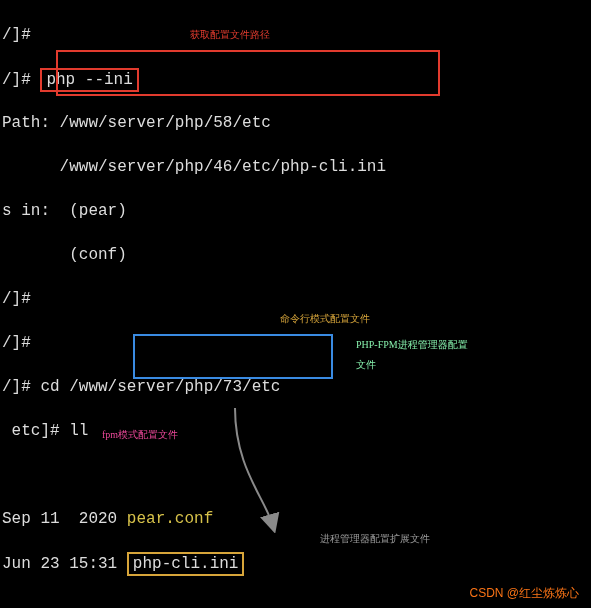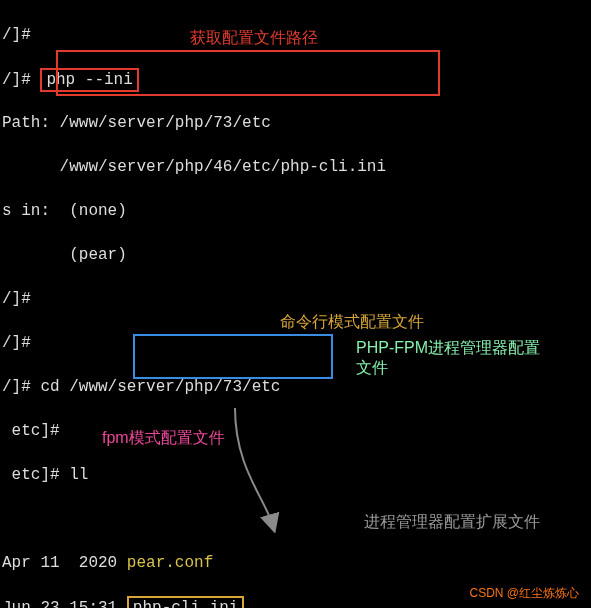--- a/index.html
+++ b/index.html
@@ -38,21 +38,21 @@
   
   .fpmbox {
     position: absolute;
     left: 133px; top: 334px;
     width: 200px; height: 45px;
     border: 2px solid #3a8be2;
     pointer-events: none;
   }
 
   
-  .anno { position: absolute; font-family: Liberation Sans, sans-serif; font-size: 16px; }
+  .anno { position: absolute; font-family: Liberation Serif, serif; font-size: 10px; }
   .a-red    { color: #e23b2e; }
   .a-orange { color: #d7a53a; text-align: center; }
   .a-blue   { color: #86efac; }
   .a-green  { color: #ec4899; }
   .a-gray   { color: #9a9a9a; }
 
   
   .arrow {
     position: absolute;
     left: 225px; top: 408px;
@@ -67,31 +67,30 @@
     font-family: sans-serif;
     font-size: 12px;
   }
 </style>
 </head>
 <body>
 
 <div class="term">
 <span class="ln">/]#</span>
 <span class="ln"><span>/]# </span><span class="box b-red">php --ini</span></span>
-<span class="ln"><span>Path: </span><span>/www/server/php/73/etc</span></span>
+<span class="ln"><span>Path: </span><span>/www/server/php/58/etc</span></span>
 <span class="ln"><span>      </span><span>/www/server/php/46/etc/php-cli.ini</span></span>
-<span class="ln">s in:  (none)</span>
-<span class="ln">       (pear)</span>
+<span class="ln">s in:  (pear)</span>
+<span class="ln">       (conf)</span>
 <span class="ln">/]#</span>
 <span class="ln">/]#</span>
 <span class="ln">/]# cd /www/server/php/73/etc</span>
-<span class="ln"> etc]#</span>
 <span class="ln"> etc]# ll</span>
 <span class="ln"></span>
-<span class="ln"><span>Apr 11  2020 </span><span class="yellow">pear.conf</span></span>
+<span class="ln"><span>Sep 11  2020 </span><span class="yellow">pear.conf</span></span>
 <span class="ln"><span>Jun 23 15:31 </span><span class="box b-orange">php-cli.ini</span></span>
 
 
 
 
 
 
 
 
 
@@ -100,21 +99,21 @@
 </div>
 
 <div class="pathbox"></div>
 <div class="fpmbox"></div>
 
 <div class="anno a-red" style="left:190px; top:28px;">获取配置文件路径</div>
 <div class="anno a-orange" style="left:280px; top:312px;">命令行模式配置文件</div>
 <div class="anno a-blue" style="left:356px; top:338px;">PHP-FPM进程管理器配置</div>
 <div class="anno a-blue" style="left:356px; top:358px;text-align:center;">文件</div>
 <div class="anno a-green" style="left:102px; top:428px;">fpm模式配置文件</div>
-<div class="anno a-gray" style="left:320px; top:512px;margin-left:44px;">进程管理器配置扩展文件</div>
+<div class="anno a-gray" style="left:320px; top:532px;">进程管理器配置扩展文件</div>
 
 <svg class="arrow" viewBox="0 0 80 125">
   <defs>
     <marker id="ah" markerWidth="10" markerHeight="10" refX="6" refY="5" orient="auto">
       <path d="M0,0 L10,5 L0,10 z" fill="#8a8a8a"></path>
     </marker>
   </defs>
   <path d="M10,0 C10,60 40,90 48,118" stroke="#8a8a8a" stroke-width="2" fill="none" marker-end="url(#ah)"></path>
 </svg>
 

